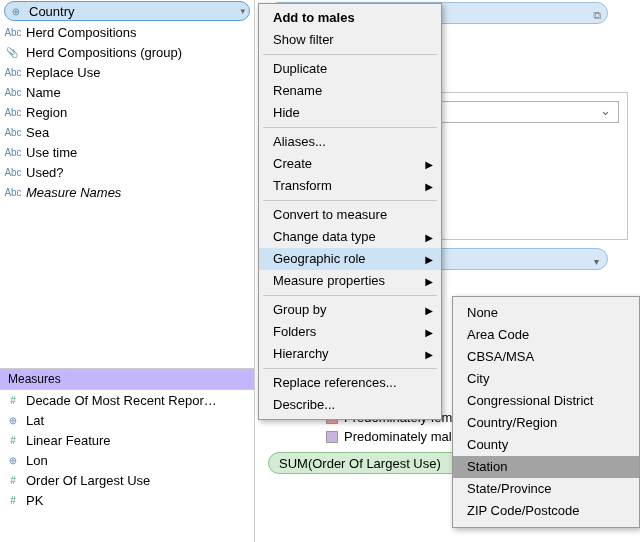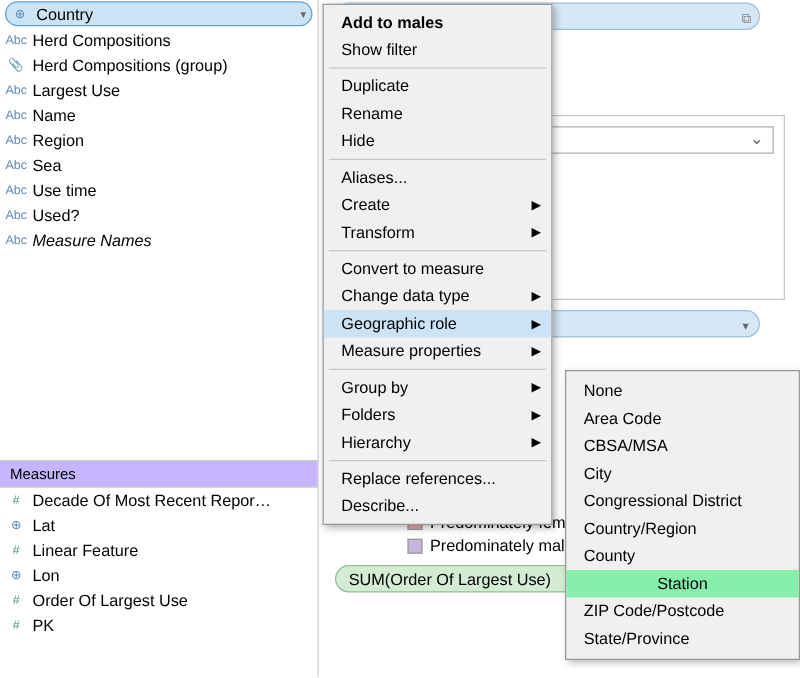--- a/index.html
+++ b/index.html
@@ -39,21 +39,21 @@
   .ctx-menu { position: absolute; left: 258px; top: 3px; width: 184px; background: #f0f0f0; border: 1px solid #999; box-shadow: 2px 2px 6px rgba(0,0,0,0.3); z-index: 100; padding: 3px 0; }
   .ctx-item { padding: 3px 24px 3px 14px; cursor: pointer; position: relative; height: 22px; line-height: 16px; }
   .ctx-item.bold { font-weight: bold; }
   .ctx-item.disabled { color: #999; cursor: default; }
   .ctx-item.highlighted { background: #cce3f5; }
   .ctx-sep { height: 1px; background: #c6c6c6; margin: 3px 4px; }
   .ctx-item .arrow { position: absolute; right: 8px; top: 4px; font-size: 10px; }
   
   .submenu { position: absolute; left: 452px; top: 296px; width: 188px; background: #f0f0f0; border: 1px solid #999; box-shadow: 2px 2px 6px rgba(0,0,0,0.3); z-index: 101; padding: 5px 0; }
   .sub-item { padding: 3px 14px; cursor: pointer; height: 22px; line-height: 16px; }
-  .sub-item.highlighted { background: #86efac; text-align: center; }
+  .sub-item.highlighted { background: #a3a3a3; }
 </style>
 </head>
 <body>
 
 <div class="left-pane">
   <div id="dimensions-list">
       <div class="field-row selected">
         <span class="icon geo-icon">⊕</span>
         <span>Country</span>
         <span style="margin-left: auto; font-size: 9px; color: rgb(102, 102, 102);">▾</span>
@@ -61,21 +61,21 @@
       <div class="field-row">
         <span class="icon abc-icon">Abc</span>
         <span>Herd Compositions</span>
       </div>
       <div class="field-row">
         <span class="icon clip-icon">📎</span>
         <span>Herd Compositions (group)</span>
       </div>
       <div class="field-row">
         <span class="icon abc-icon">Abc</span>
-        <span>Largest Use</span>
+        <span>Replace Use</span>
       </div>
       <div class="field-row">
         <span class="icon abc-icon">Abc</span>
         <span>Name</span>
       </div>
       <div class="field-row">
         <span class="icon abc-icon">Abc</span>
         <span>Region</span>
       </div>
       <div class="field-row">
@@ -210,15 +210,15 @@
 
 <div class="submenu" id="sub">
     <div class="sub-item"><span>None</span></div>
     <div class="sub-item"><span>Area Code</span></div>
     <div class="sub-item"><span>CBSA/MSA</span></div>
     <div class="sub-item"><span>City</span></div>
     <div class="sub-item"><span>Congressional District</span></div>
     <div class="sub-item"><span>Country/Region</span></div>
     <div class="sub-item"><span>County</span></div>
     <div class="sub-item highlighted"><span>Station</span></div>
+    <div class="sub-item"><span>State/Province</span></div>
     <div class="sub-item"><span>ZIP Code/Postcode</span></div>
-    <div class="sub-item"><span>State/Province</span></div>
   </div>
 
 </body></html>

